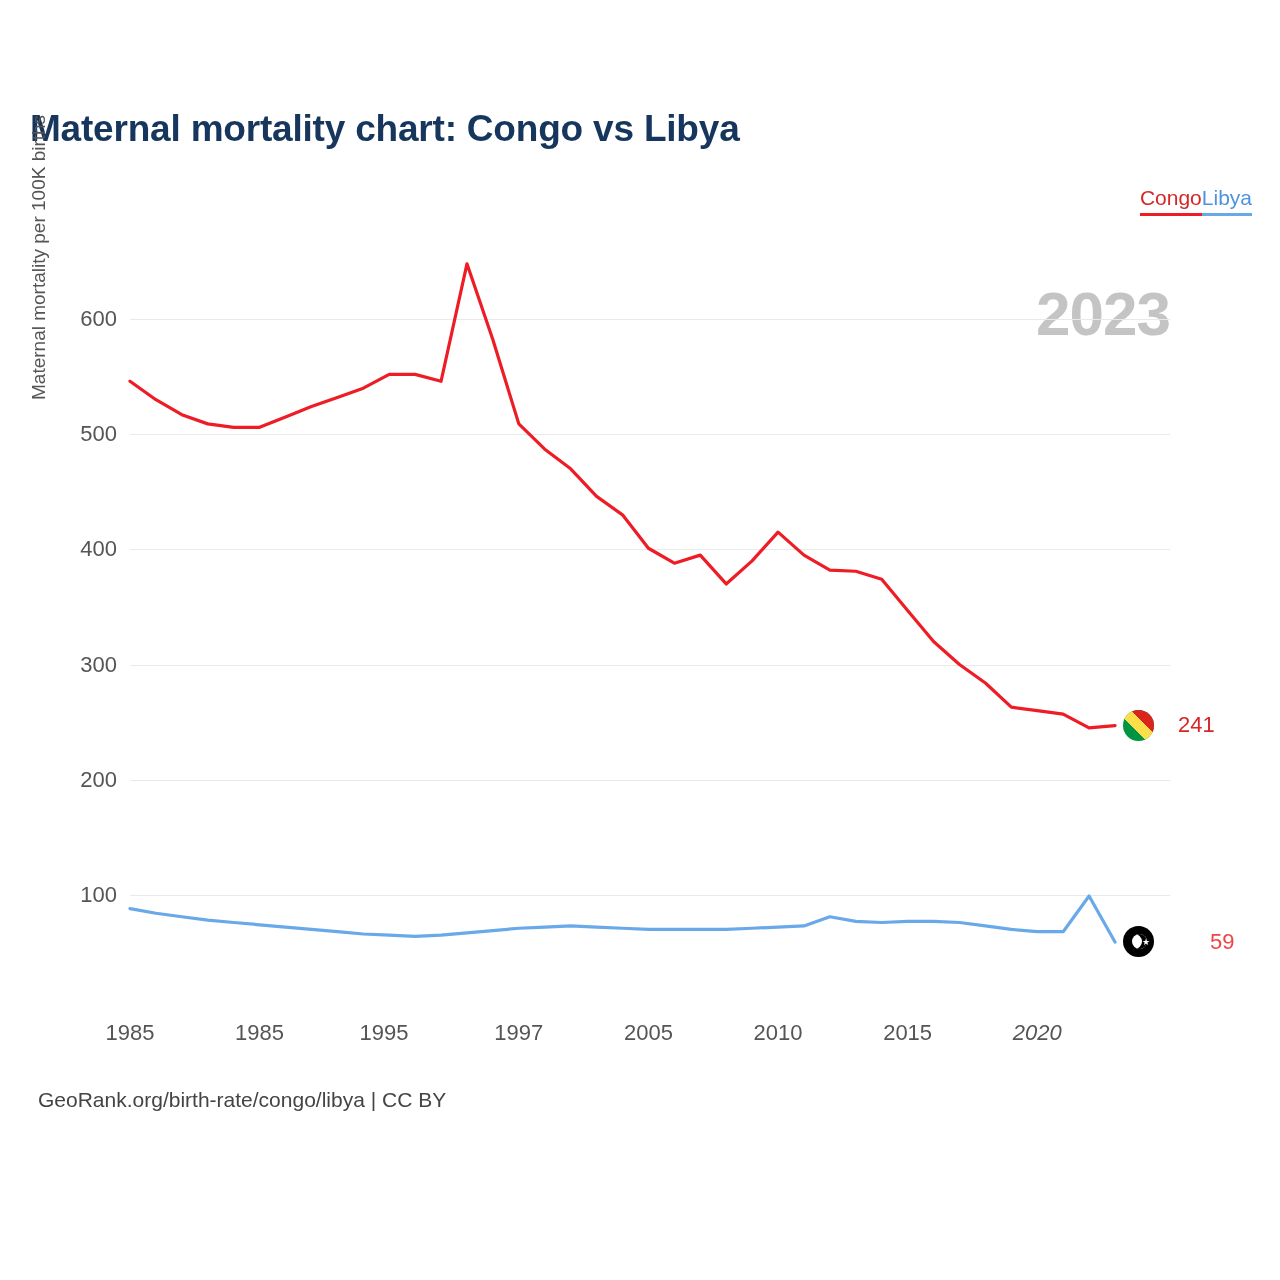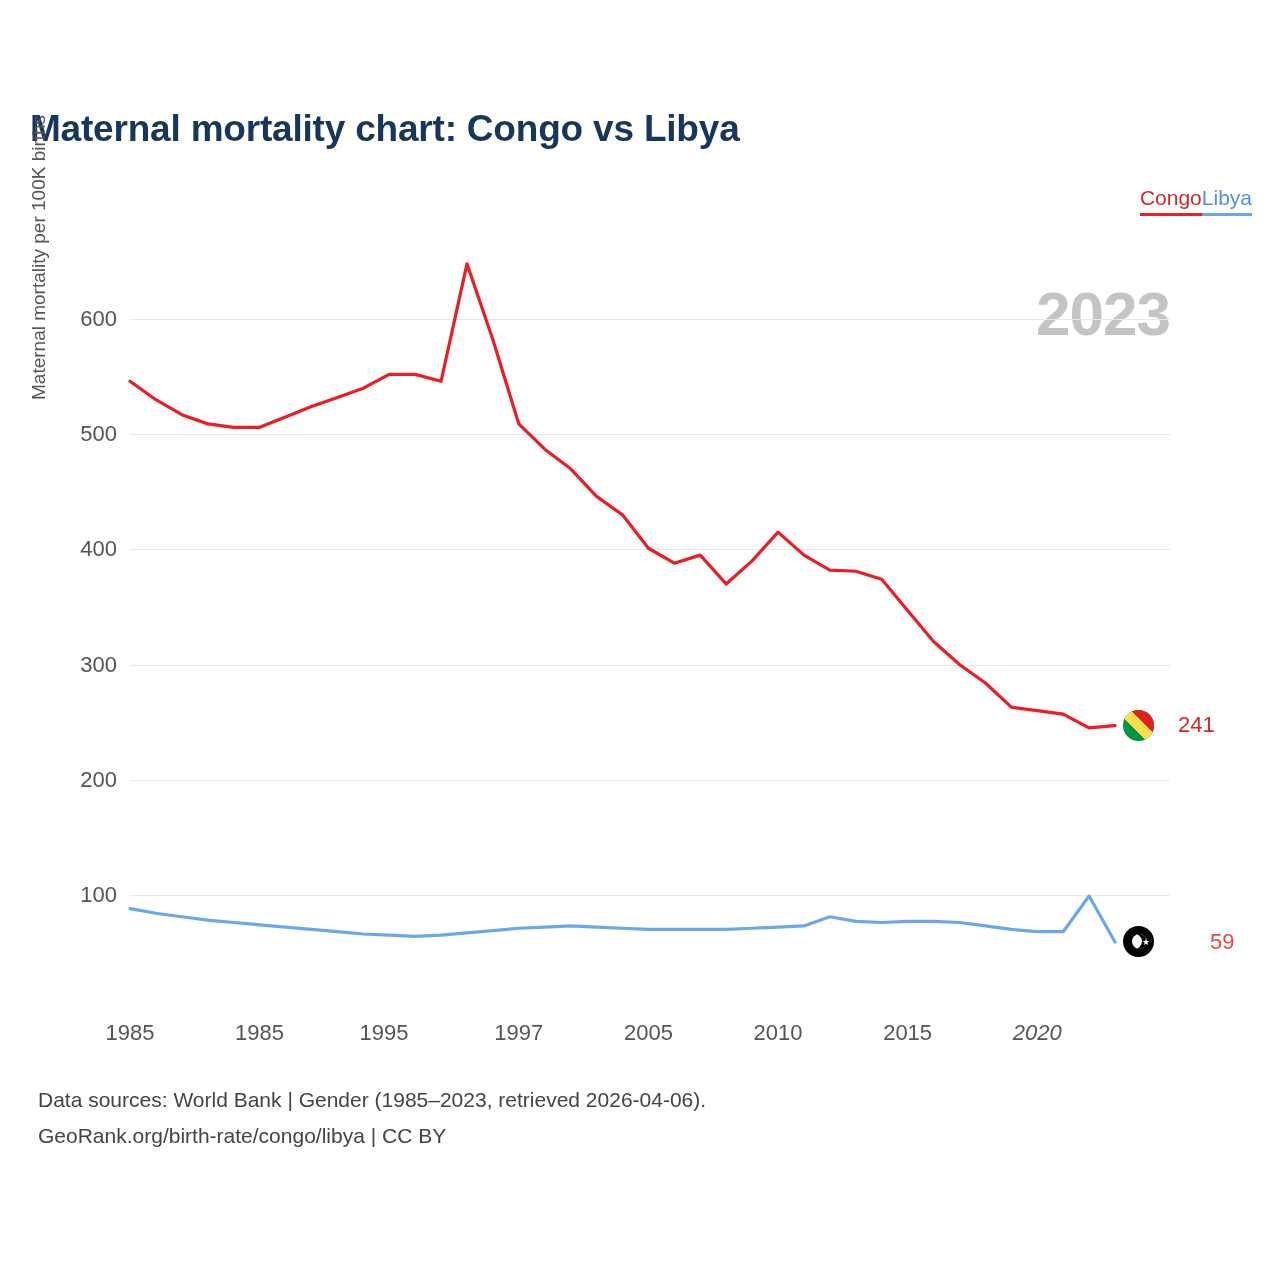--- a/index.html
+++ b/index.html
@@ -225,17 +225,16 @@
     <div class="endpoint endpoint-libya" id="end-libya" style="left: 993px; top: 676.061px;">
       <span class="flag flag-libya">
         <span class="crescent"></span>
           <span class="star">★</span>
       </span>
       <span class="endpoint-value">59</span>
     </div>
   </div>
 
   <div class="footer">
-    <div>Data sources: World Bank | Gender (1985–2023, retrieved 2026-04-06).</div>
     <div>GeoRank.org/birth-rate/congo/libya | CC BY</div>
   </div>
 
 </div>
 
 </body></html>

